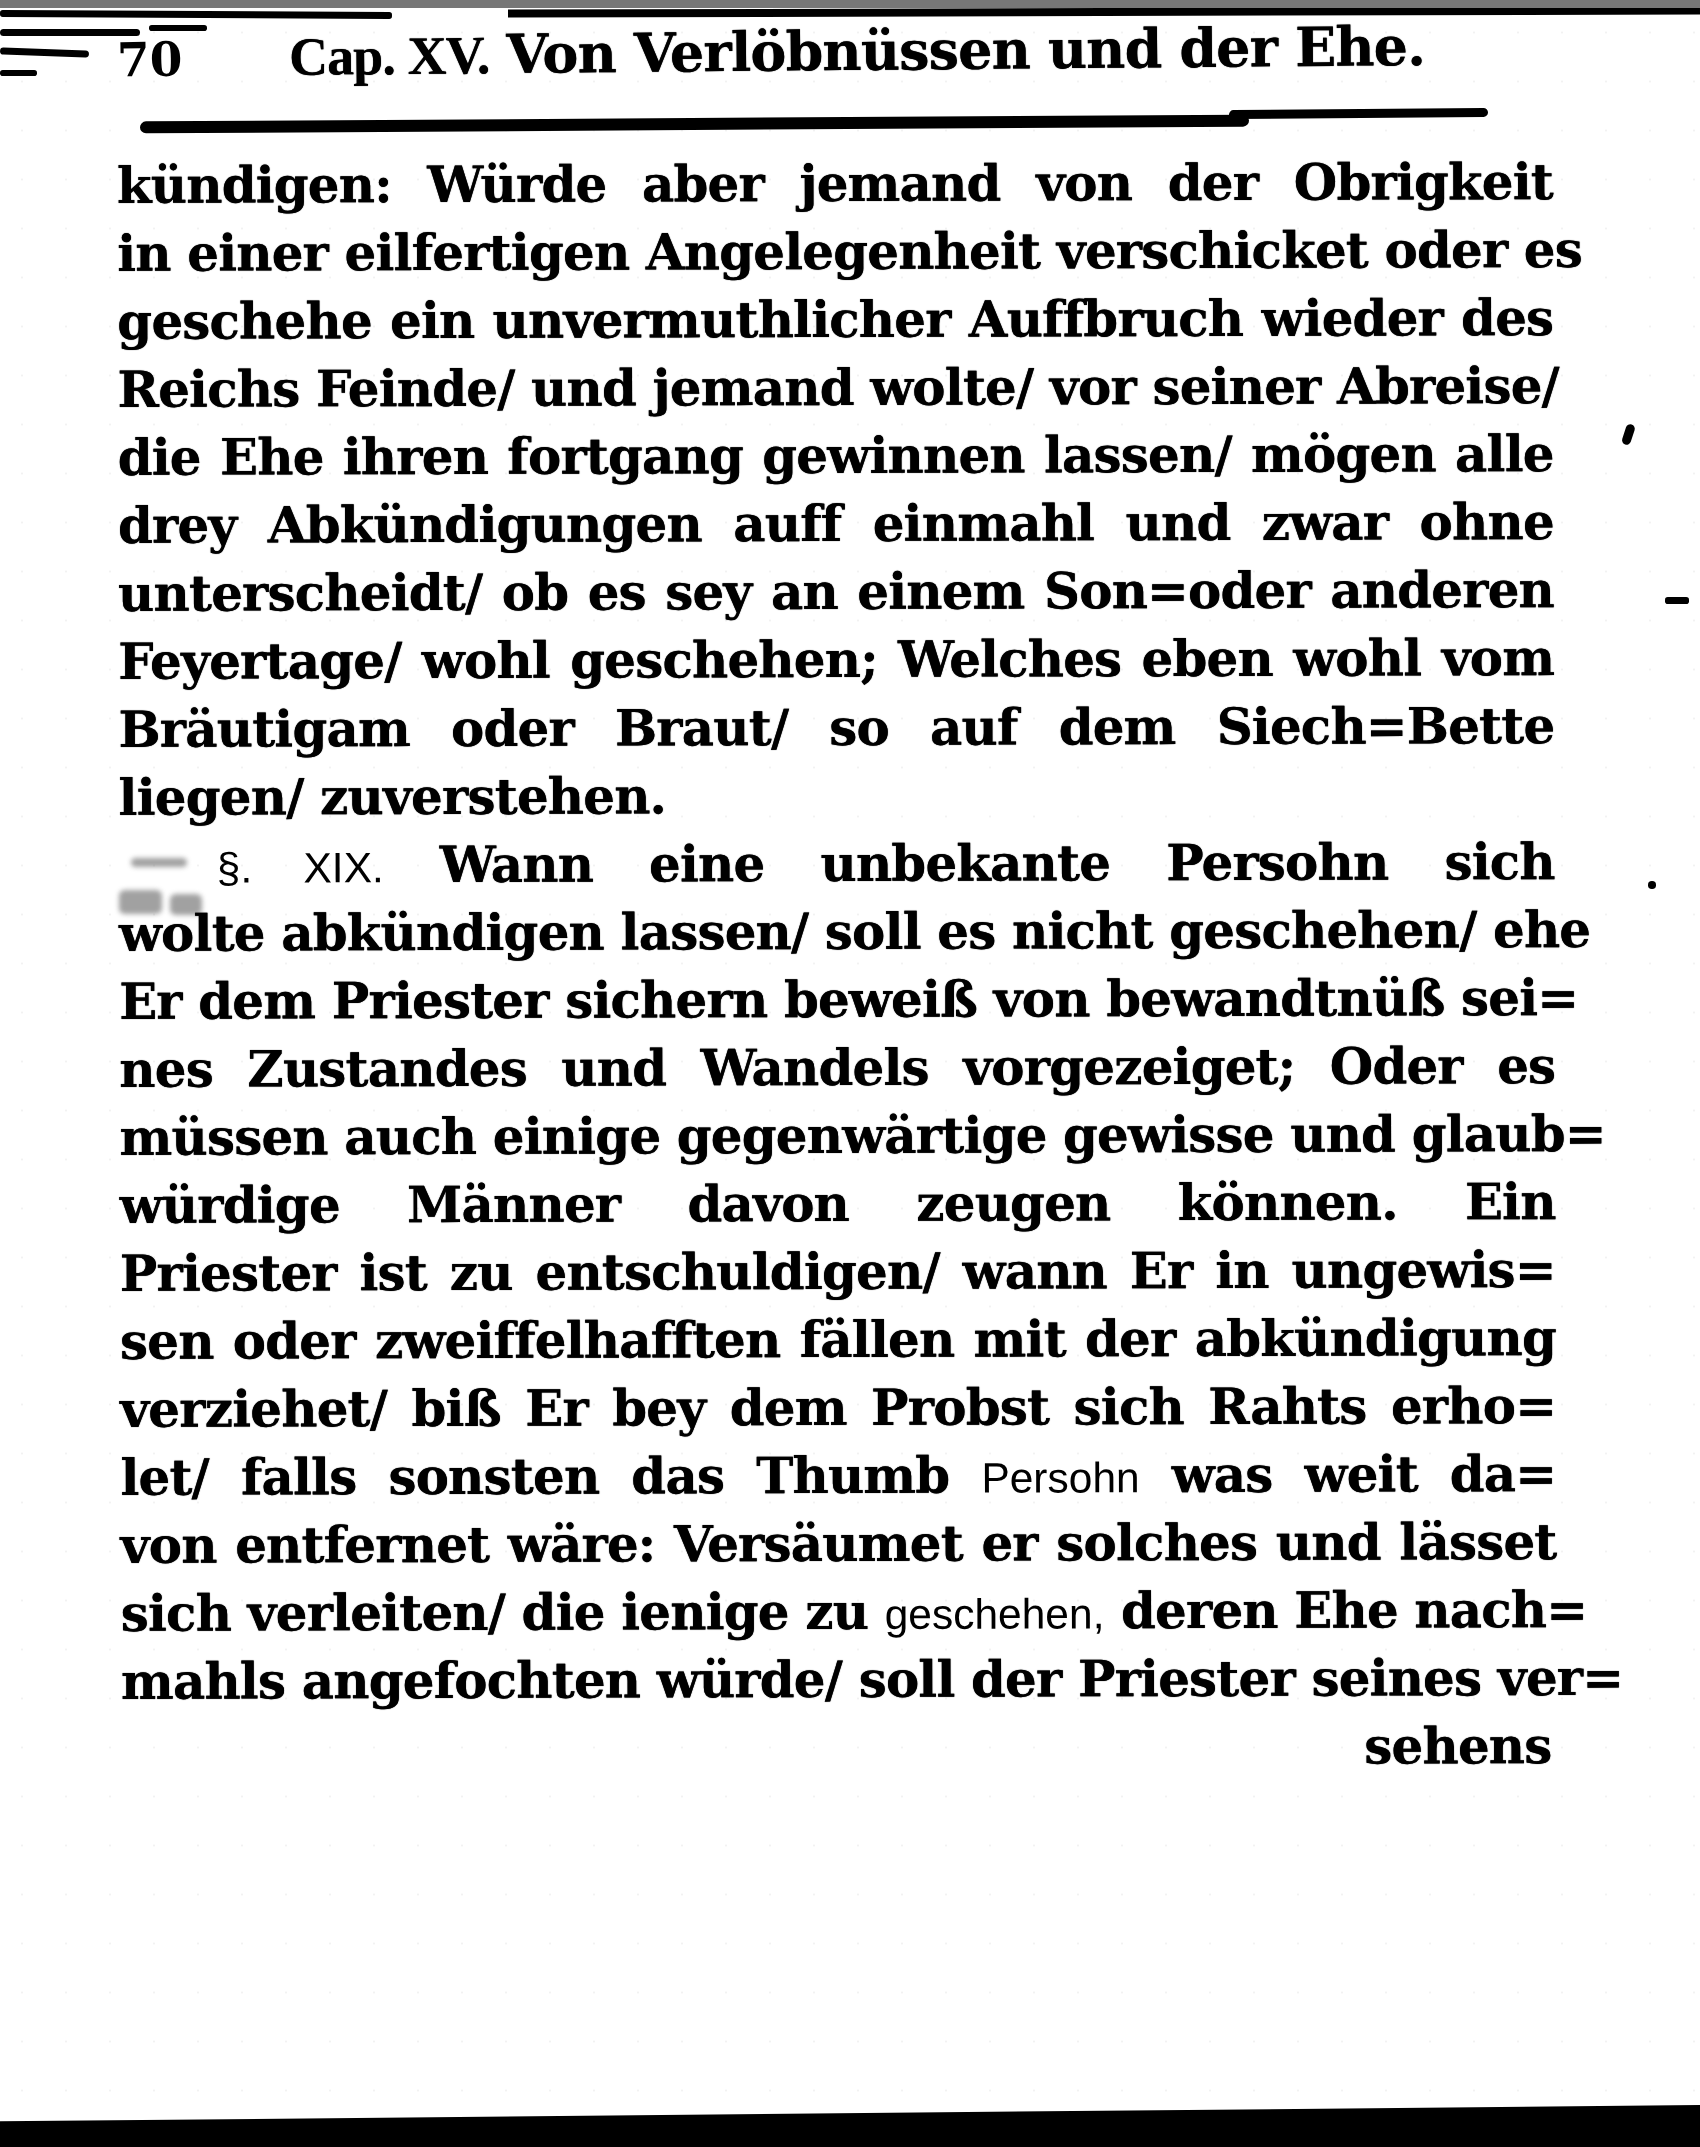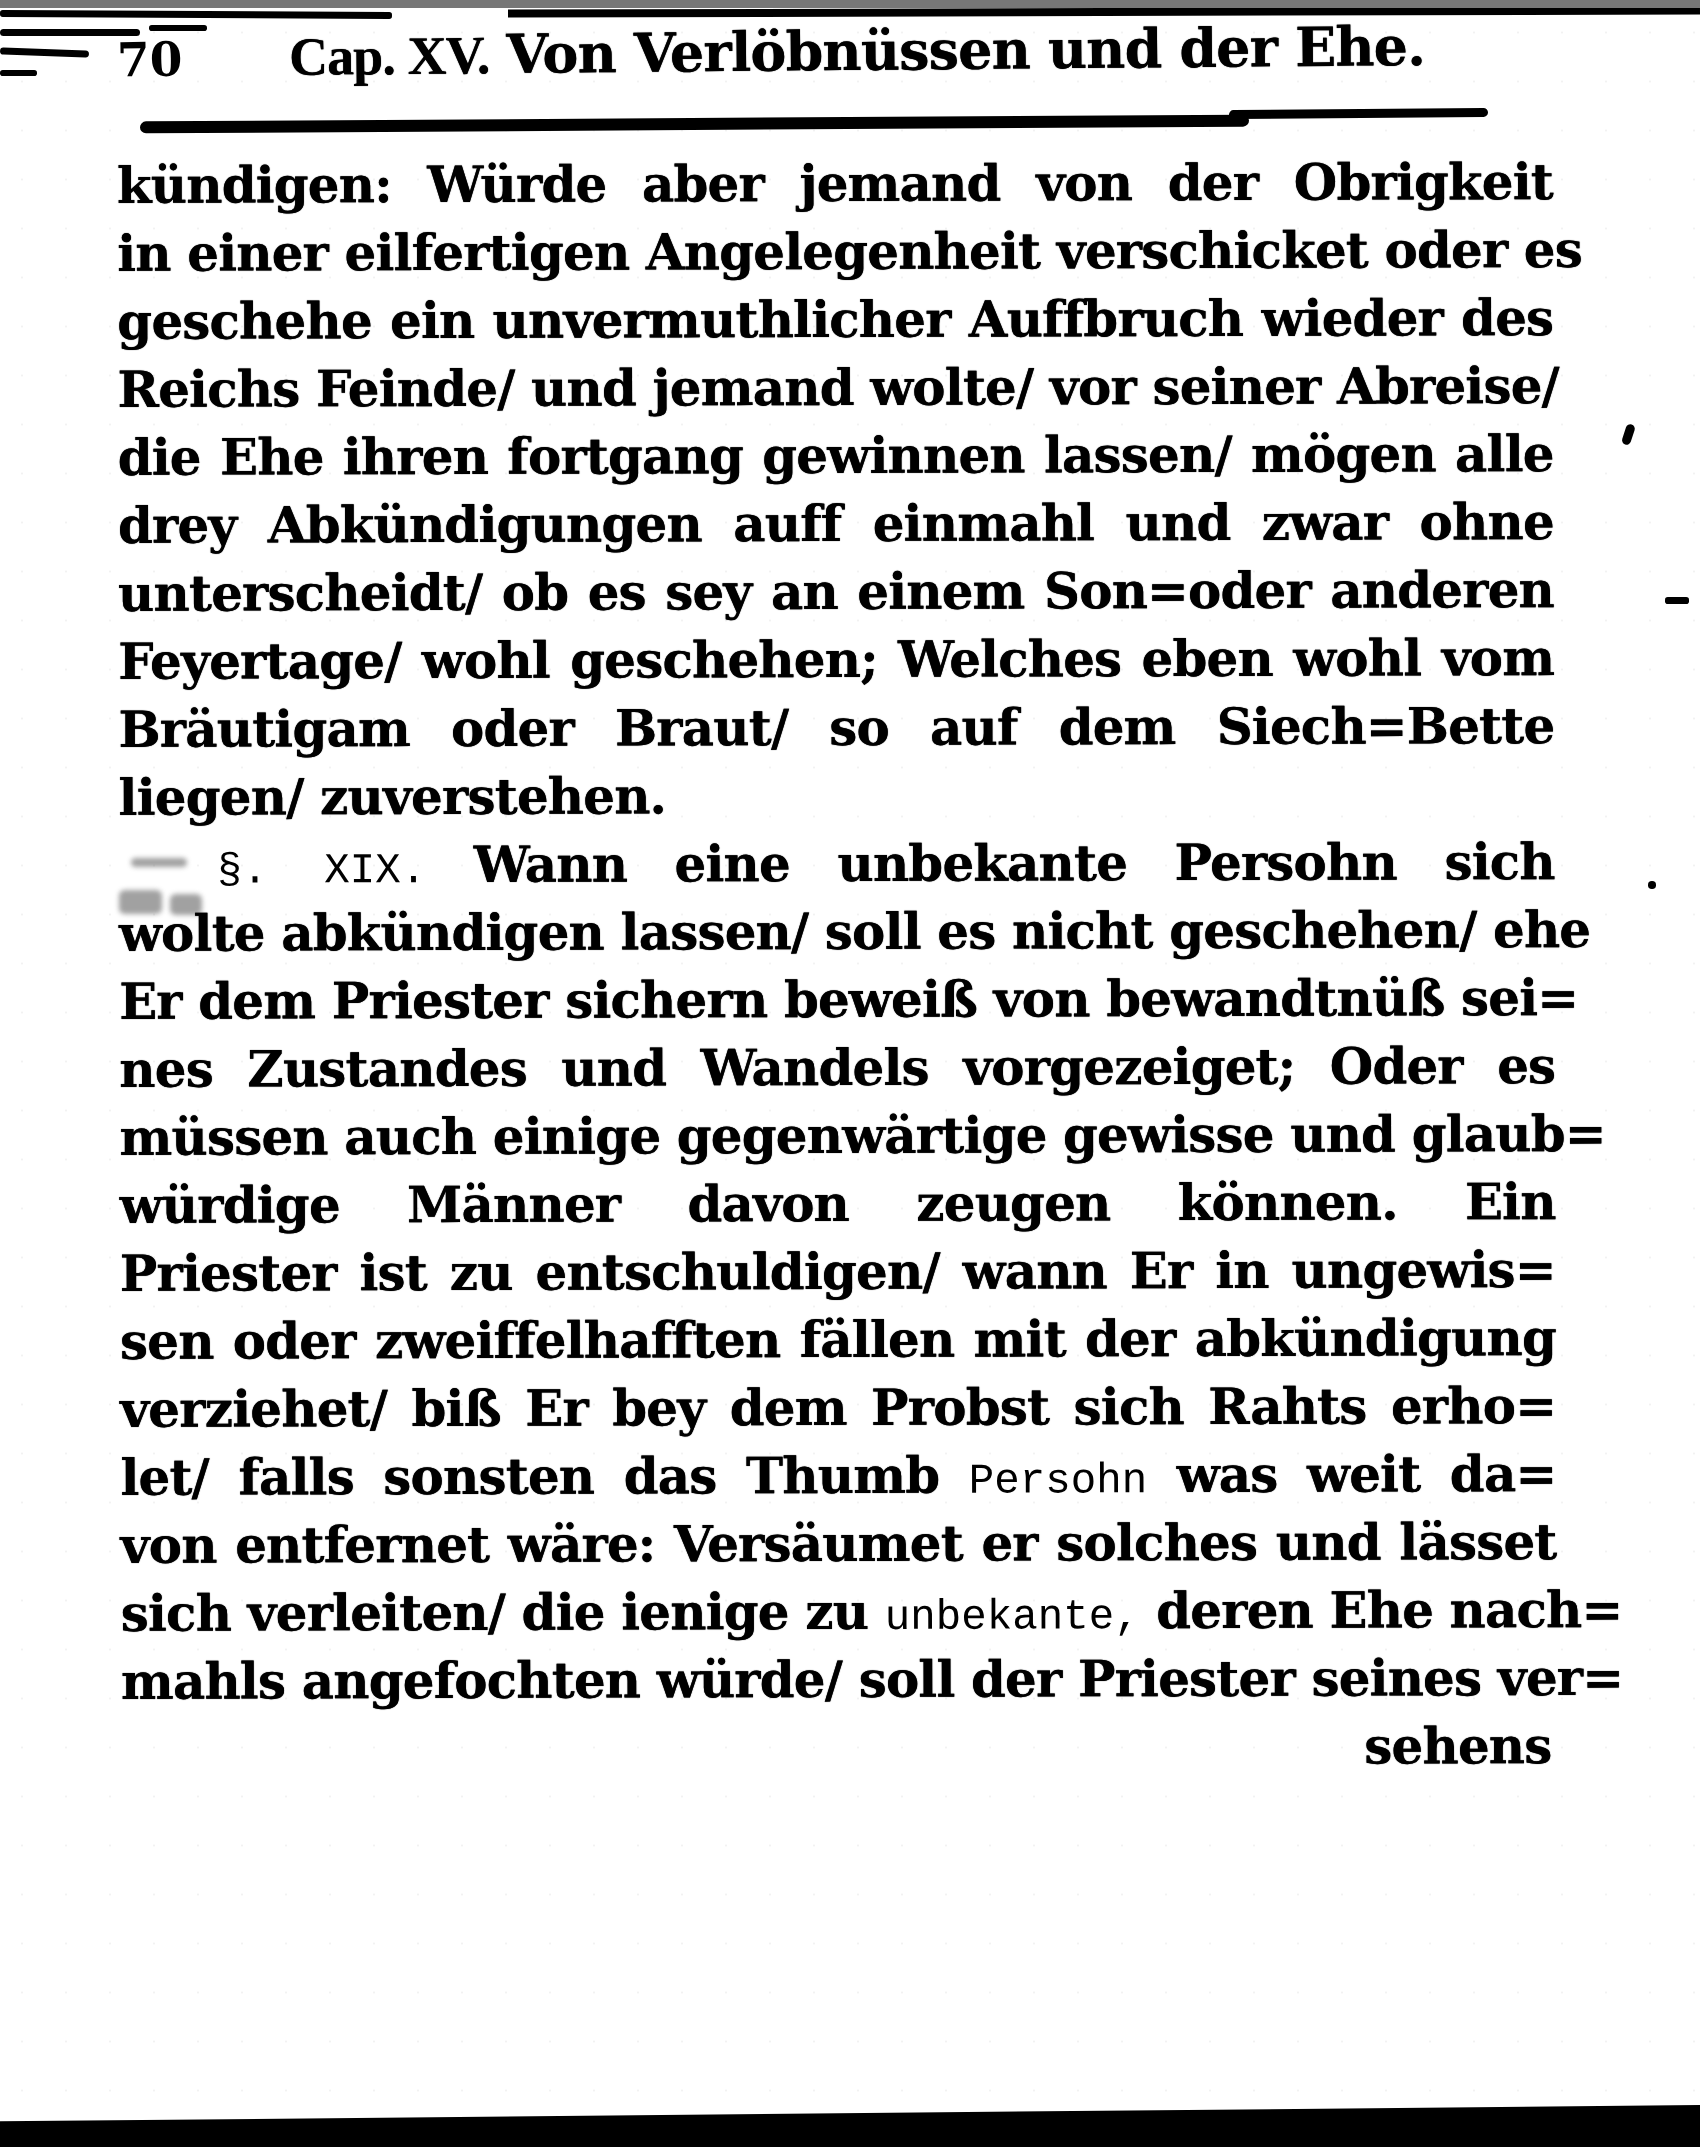--- a/index.html
+++ b/index.html
@@ -50,21 +50,21 @@
     transform:rotate(-0.15deg);
   }
   .line{
     height:68px;line-height:68px;
     text-align:justify;text-align-last:justify;
     white-space:nowrap;
   }
   .line.left{text-align-last:left;}
   .line.indent{text-indent:98px;}
   .line .antiqua{
-    font-family:Liberation Mono, monospace;
+    font-family:Liberation Sans, sans-serif;
     font-weight:normal;font-size:0.85em;
     letter-spacing:0;
     text-shadow:none;
   }
   .catchword{
     height:68px;line-height:68px;
     text-align:right;padding-right:5.6px;
   }
   
   .noise{position:absolute;background:#000;}
@@ -131,19 +131,19 @@
       <div class="line"><span>wolte abkündigen lassen/ soll es nicht geschehen/ ehe</span></div>
       <div class="line"><span>Er dem Priester sichern beweiß von bewandtnüß sei=</span></div>
       <div class="line"><span>nes Zustandes und Wandels vorgezeiget; Oder es</span></div>
       <div class="line"><span>müssen auch einige gegenwärtige gewisse und glaub=</span></div>
       <div class="line"><span>würdige Männer davon zeugen können. Ein</span></div>
       <div class="line"><span>Priester ist zu entschuldigen/ wann Er in ungewis=</span></div>
       <div class="line"><span>sen oder zweiffelhafften fällen mit der abkündigung</span></div>
       <div class="line"><span>verziehet/ biß Er bey dem Probst sich Rahts erho=</span></div>
       <div class="line"><span>let/ falls sonsten das Thumb </span><span class="antiqua">Persohn</span><span> was weit da=</span></div>
       <div class="line"><span>von entfernet wäre: Versäumet er solches und lässet</span></div>
-      <div class="line"><span>sich verleiten/ die ienige zu </span><span class="antiqua">unbekante,</span><span> deren Ehe nach=</span></div>
+      <div class="line"><span>sich verleiten/ die ienige zu </span><span class="antiqua">geschehen,</span><span> deren Ehe nach=</span></div>
       <div class="line"><span>mahls angefochten würde/ soll der Priester seines ver=</span></div>
       <div class="catchword">sehens</div>
     </div>
 
 </div>
 
 
 </body></html>

